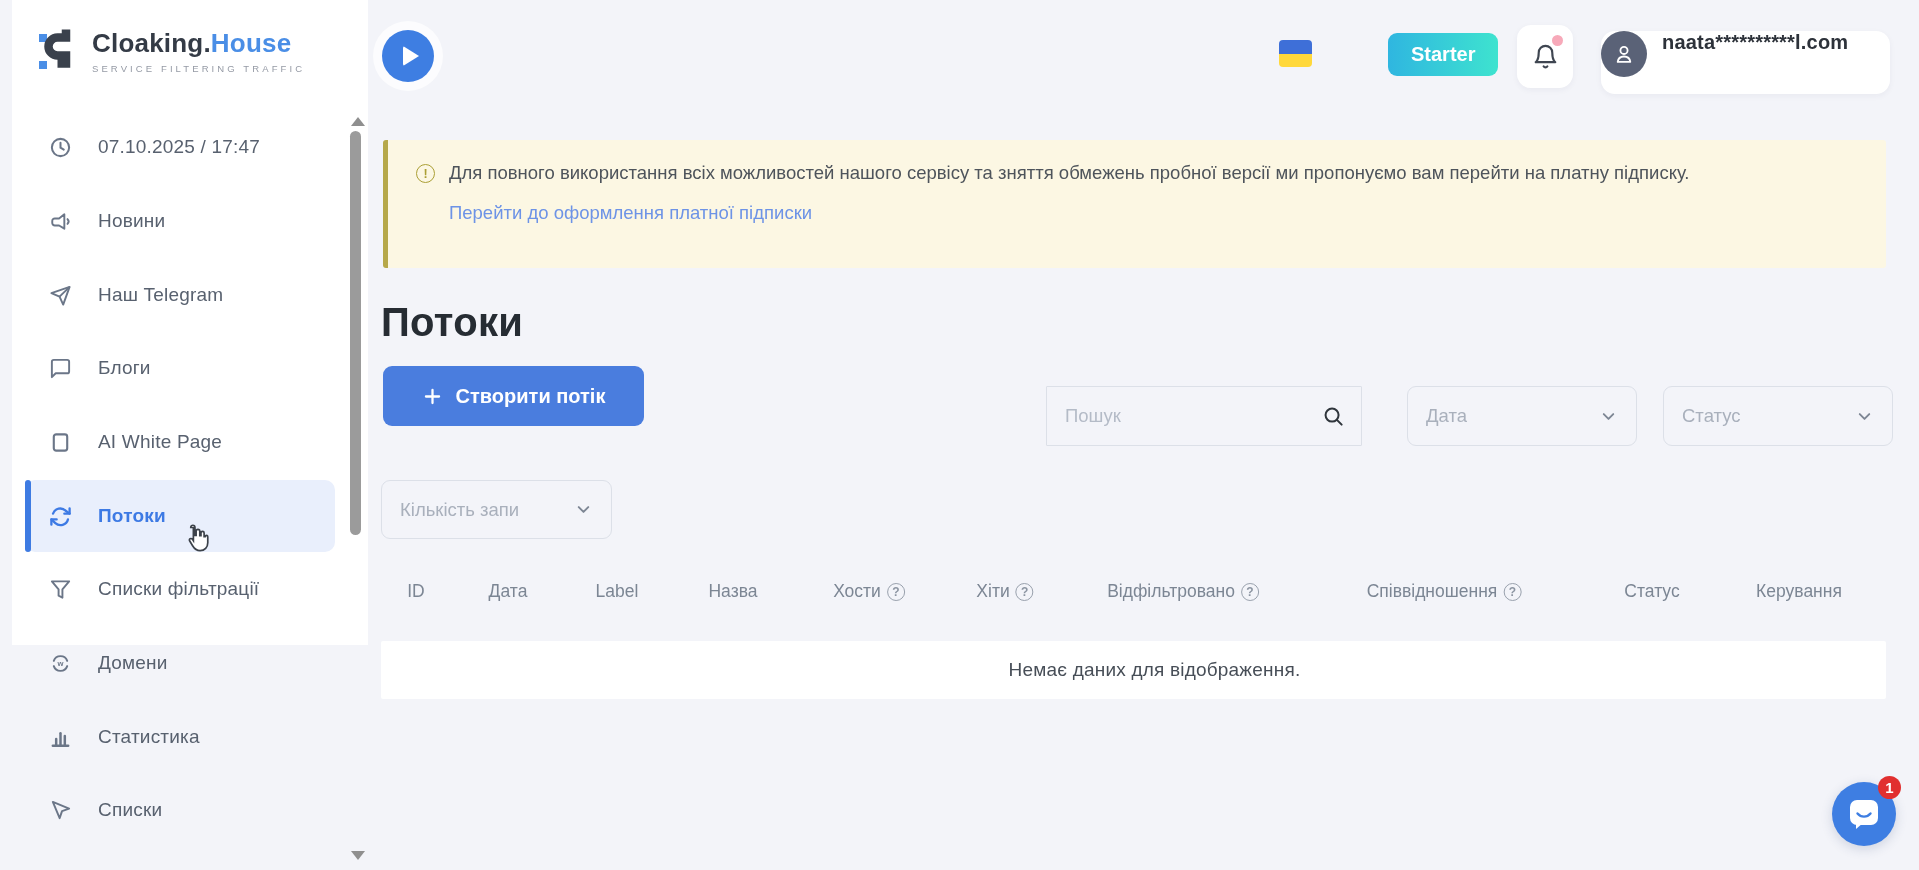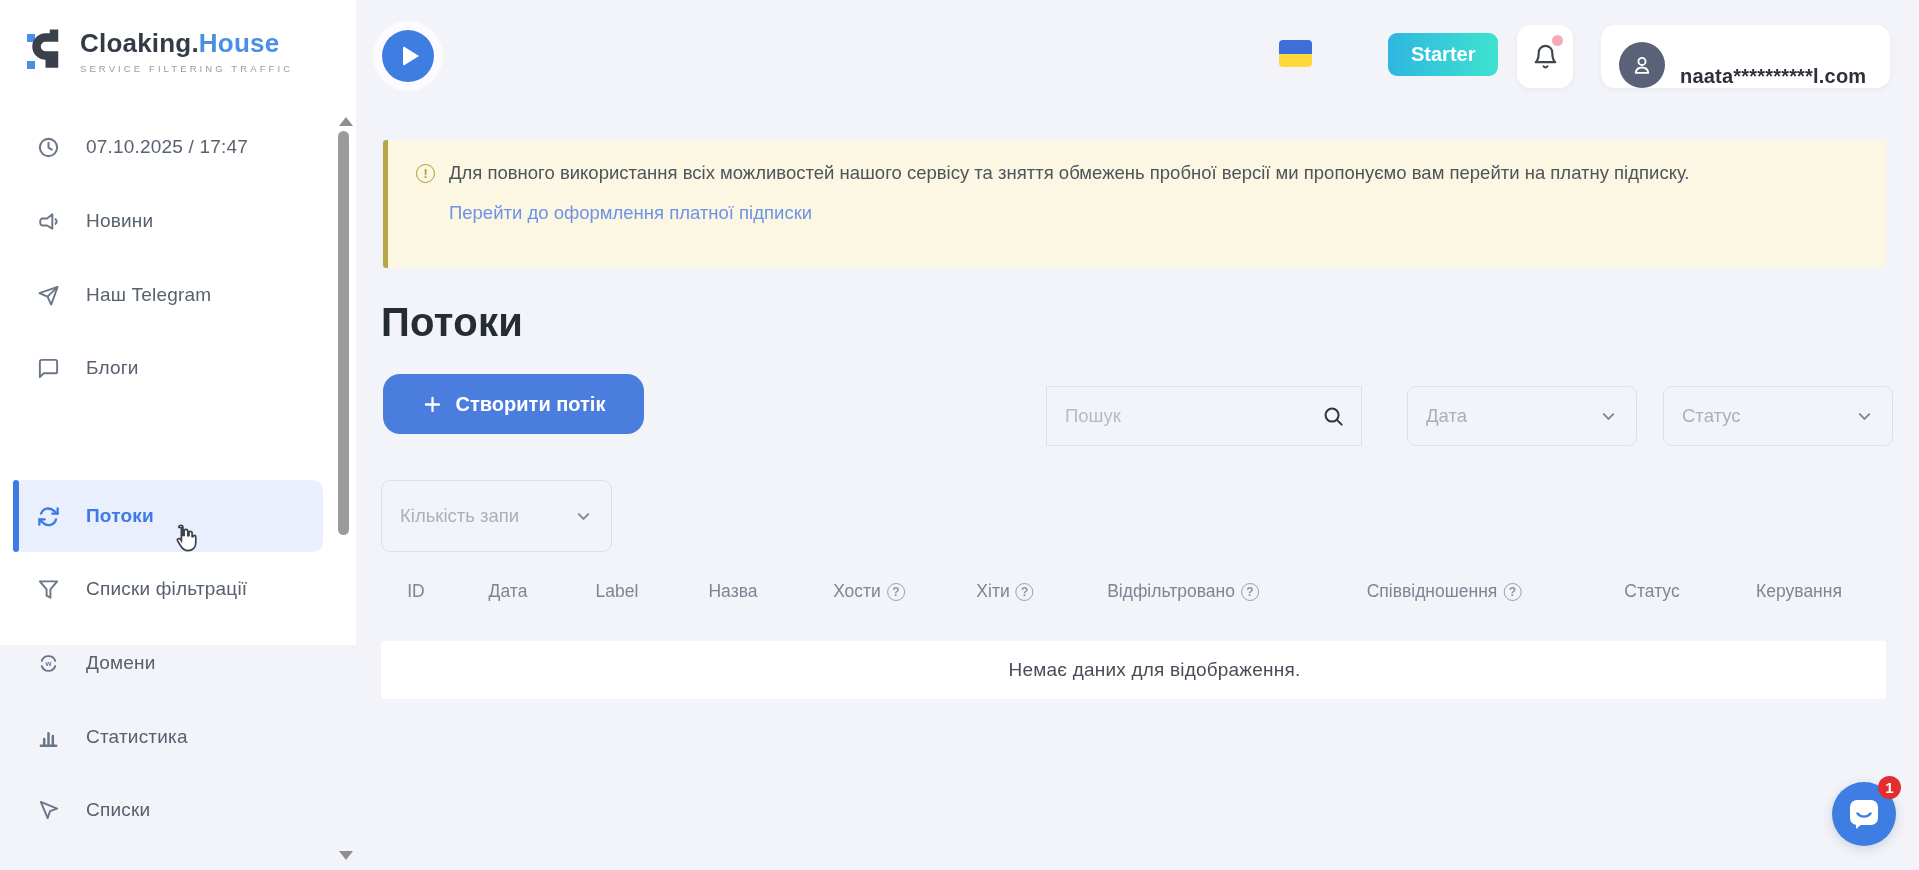--- a/index.html
+++ b/index.html
@@ -1,21 +1,21 @@
 <!DOCTYPE html>
 <html><head>
 <meta charset="utf-8">
 <style>
   * { margin:0; padding:0; box-sizing:border-box; }
   html,body { width:1919px; height:870px; }
   body { font-family:"Liberation Sans","DejaVu Sans",sans-serif; background:#f3f4f9; }
   .screen { position:relative; width:1919px; height:870px; overflow:hidden; background:#f3f4f9; }
 
   
-  .sidebar { position:absolute; left:0; top:0; width:356px; height:645px; background:#ffffff; }
+  .sidebar { position:absolute; left:12px; top:0; width:356px; height:645px; background:#ffffff; }
   .logo-row { position:absolute; left:27px; top:26px; display:flex; align-items:center; gap:13px; }
   .logo-mark { width:40px; height:50px; flex:none; }
   .logo-title { font-size:26px; font-weight:700; color:#343b46; letter-spacing:.2px; }
   .logo-title .accent { color:#4a8ee6; }
   .logo-tagline { font-size:9.5px; letter-spacing:3.1px; color:#959aa5; margin-top:4px; font-weight:500; }
 
   .active-plate { position:absolute; left:13px; top:480px; width:310px; height:72px; background:#e9effc; border-radius:10px; }
   .active-bar { position:absolute; left:13px; top:480px; width:6px; height:72px; background:#3e7be2; border-radius:4px; }
 
   .side-item { position:absolute; left:36px; height:40px; display:flex; align-items:center; gap:26px; cursor:pointer;justify-content:flex-end; }
@@ -39,52 +39,52 @@
   .flag { position:absolute; left:1279px; top:40px; width:33px; height:27px; border-radius:4px; overflow:hidden; }
   .flag .top { height:14px; background:#3e6fd8; }
   .flag .bottom { height:13px; background:#ffd83b; }
 
   .plan-badge { position:absolute; left:1388px; top:33px; height:43px; padding:0 23px; display:flex; align-items:center; border-radius:9px; background:linear-gradient(90deg,#2fb6e0,#3ee3cf); color:#ffffff; font-size:20px; font-weight:700; cursor:pointer; }
 
   .bell-tile { position:absolute; left:1517px; top:25px; width:56px; height:63px; border-radius:14px; background:#ffffff; box-shadow:0 2px 6px rgba(30,40,70,.05); cursor:pointer; }
   .bell-tile svg { position:absolute; left:15px; top:17px; width:27px; height:29px; color:#3f4651; }
   .bell-dot { position:absolute; right:10px; top:10px; width:11px; height:11px; border-radius:50%; background:#f7a9b9; }
 
-  .user-pill { position:absolute; left:1601px; top:25px; width:289px; height:63px; border-radius:14px; background:#ffffff; box-shadow:0 2px 6px rgba(30,40,70,.05); display:flex; align-items:flex-end; gap:15px; padding-left:18px; cursor:pointer; }
+  .user-pill { position:absolute; left:1601px; top:31px; width:289px; height:63px; border-radius:14px; background:#ffffff; box-shadow:0 2px 6px rgba(30,40,70,.05); display:flex; align-items:flex-start; gap:15px; cursor:pointer; }
   .avatar { width:46px; height:46px; border-radius:50%; background:#5a6277; display:flex; align-items:center; justify-content:center; flex:none; }
   .avatar svg { width:26px; height:26px; color:#ffffff; }
   .user-email { font-size:20px; font-weight:700; color:#2d323a; letter-spacing:.2px; }
 
   
   .banner { position:absolute; left:383px; top:140px; width:1503px; height:128px; background:#fcf7e3; border-left:5px solid #b6a84a; border-radius:3px; padding:20px 40px 0 28px; }
   .banner-row { display:flex; gap:14px; }
   .warn-icon { width:19px; height:19px; border:1.7px solid #ab9f35; border-radius:50%; color:#ab9f35; font-size:12.5px; font-weight:700; display:flex; align-items:center; justify-content:center; flex:none; margin-top:4px; }
   .banner-text { max-width:1395px; font-size:18.5px; line-height:26px; color:#4e545b; }
   .banner-link { display:inline-block; margin:16px 12px 0 33px; font-size:18.5px; color:#6d93e6; text-decoration:none; cursor:pointer; }
 
   
   .page-title { position:absolute; left:381px; top:300px; font-size:40px; font-weight:800; color:#262c33; letter-spacing:.3px; }
 
-  .btn { position:absolute; top:374px; height:60px; border:none; border-radius:17px; display:flex; align-items:center; justify-content:center; gap:13px; font-family:inherit; cursor:pointer; }
+  .btn { position:absolute; top:366px; height:60px; border:none; border-radius:9px; display:flex; align-items:center; justify-content:center; gap:13px; font-family:inherit; cursor:pointer; }
   .btn-create { left:383px; width:261px; background:#4a7dde; color:#ffffff; font-size:20px; font-weight:600; }
   .btn-create svg { width:21px; height:21px; }
   .btn-deleted { left:668px; width:274px; background:#ffffff; color:#30363d; font-size:20px; font-weight:500; box-shadow:0 1px 3px rgba(30,40,70,.05); }
   .btn-deleted svg { width:21px; height:21px; }
 
   .search-box { position:absolute; left:1046px; top:386px; width:316px; height:60px; border:1px solid #dce0e8; border-radius:1px; }
   .search-box input { width:100%; height:100%; border:none; outline:none; background:transparent; padding:0 52px 0 18px; font-size:18.5px; font-family:inherit; color:#3b424b; }
   .search-box input::placeholder { color:#b4bbc7; }
   .search-box .mag { position:absolute; right:16px; top:18px; width:23px; height:23px; color:#2f353c; cursor:pointer; }
 
   .select-box { position:absolute; top:386px; height:60px; border:1px solid #dce0e8; border-radius:9px; display:flex; align-items:center; justify-content:space-between; padding:0 18px 0 18px; cursor:pointer; }
   .select-box .sel-label { font-size:18.5px; color:#a9b0bc; white-space:nowrap; overflow:hidden; }
   .select-box .chev { width:19px; height:19px; color:#7d8694; flex:none; }
   .select-date { left:1407px; width:230px; }
   .select-status { left:1663px; width:230px; }
-  .select-perpage { left:381px; top:480px; width:231px; height:72px; }
+  .select-perpage { left:381px; top:480px; width:231px; height:59px; }
 
   
   .th { position:absolute; top:581px; transform:translateX(-50%); display:flex; align-items:center; gap:6px; font-size:17.5px; color:#7c8694; white-space:nowrap; }
   .q-badge { width:18px; height:18px; border:1.4px solid #99a1ad; border-radius:50%; color:#8c95a2; font-size:12px; font-weight:600; display:flex; align-items:center; justify-content:center; cursor:pointer; }
 
   .empty-row { position:absolute; left:381px; top:641px; width:1505px; height:58px; background:#ffffff; border-radius:2px; display:flex; align-items:center; justify-content:center; }
   .empty-text { font-size:19px; color:#474e57; letter-spacing:.2px;margin-left:42px; }
 
   
   .chat-fab { position:absolute; left:1832px; top:782px; width:64px; height:64px; border-radius:50%; background:#3e7ee2; cursor:pointer; box-shadow:0 3px 12px rgba(40,60,110,.18); }
@@ -139,20 +139,28 @@
         </span>
       <span class="s-label">Наш Telegram</span>
     </div>
     <div class="side-item" style="top:348px">
       <span class="s-icon">
           <svg viewBox="0 0 24 24" fill="none" stroke="currentColor" stroke-width="2" stroke-linejoin="round">
             <path d="M21 15a2 2 0 0 1-2 2H7l-4 4V5a2 2 0 0 1 2-2h14a2 2 0 0 1 2 2v10z"></path>
           </svg>
         </span>
       <span class="s-label">Блоги</span>
+    </div>
+    <div class="side-item" style="top:422px">
+      <span class="s-icon">
+          <svg viewBox="0 0 24 24" fill="none" stroke="currentColor" stroke-width="2.2">
+            <rect x="5" y="3.5" width="14" height="17" rx="2.5"></rect>
+          </svg>
+        </span>
+      <span class="s-label">AI White Page</span>
     </div>
     <div class="side-item active" style="top:496px">
       <span class="s-icon">
           <svg viewBox="0 0 24 24" fill="none" stroke="currentColor" stroke-width="2.4" stroke-linecap="round" stroke-linejoin="round">
             <polyline points="21.5 3.5 21.5 9 16 9"></polyline>
             <polyline points="2.5 20.5 2.5 15 8 15"></polyline>
             <path d="M4.2 9a8 8 0 0 1 13.2-3L21.5 9"></path>
             <path d="M2.5 15l4.1 3.9A8 8 0 0 0 19.8 15"></path>
           </svg>
         </span>

